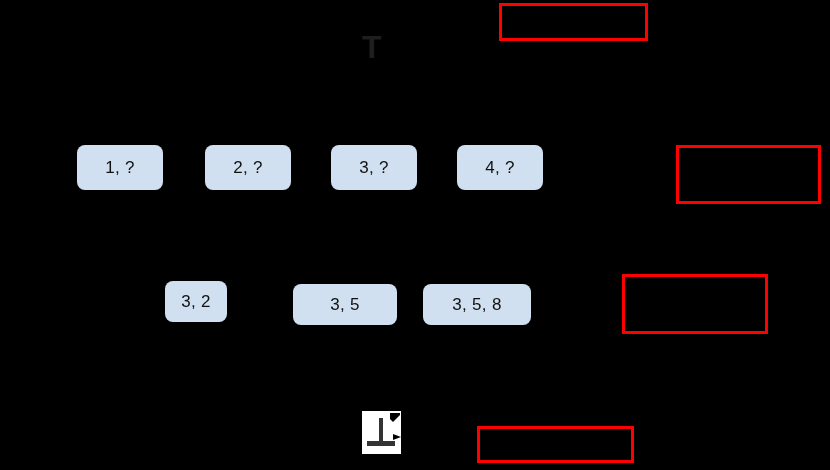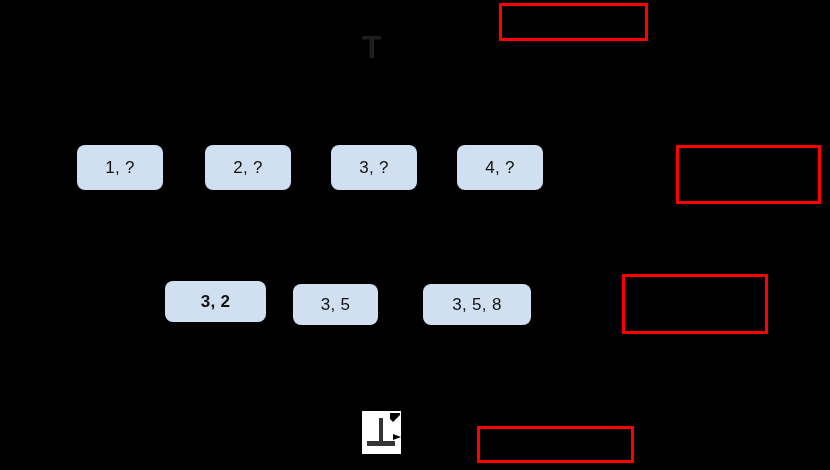--- a/index.html
+++ b/index.html
@@ -85,23 +85,23 @@
   <div class="redbox tick" style="left:477px; top:426px; width:157px; height:37px;"></div>
 
   <div class="chip" style="left:77px; top:145px; width:86px; height:45px;">1, ?</div>
 
   <div class="chip" style="left:205px; top:145px; width:86px; height:45px;">2, ?</div>
 
   <div class="chip" style="left:331px; top:145px; width:86px; height:45px;">3, ?</div>
 
   <div class="chip" style="left:457px; top:145px; width:86px; height:45px;">4, ?</div>
 
-  <div class="chip" style="left:165px; top:281px; width:101px; height:41px;font-weight:bold;">3, 2</div>
+  <div class="chip" style="left:165px; top:281px; width:62px; height:41px;">3, 2</div>
 
-  <div class="chip" style="left:293px; top:284px; width:85px; height:41px;">3, 5</div>
+  <div class="chip" style="left:293px; top:284px; width:104px; height:41px;">3, 5</div>
 
   <div class="chip" style="left:423px; top:284px; width:108px; height:41px;">3, 5, 8</div>
 
   <div class="tool-icon" style="left:362px; top:411px; width:39px; height:43px;">
     <svg width="39" height="43" viewBox="0 0 39 43">
 
       <rect x="17" y="7" width="4" height="25" fill="#333333"></rect>
 
       <rect x="5" y="30" width="28" height="5" fill="#333333"></rect>
 

